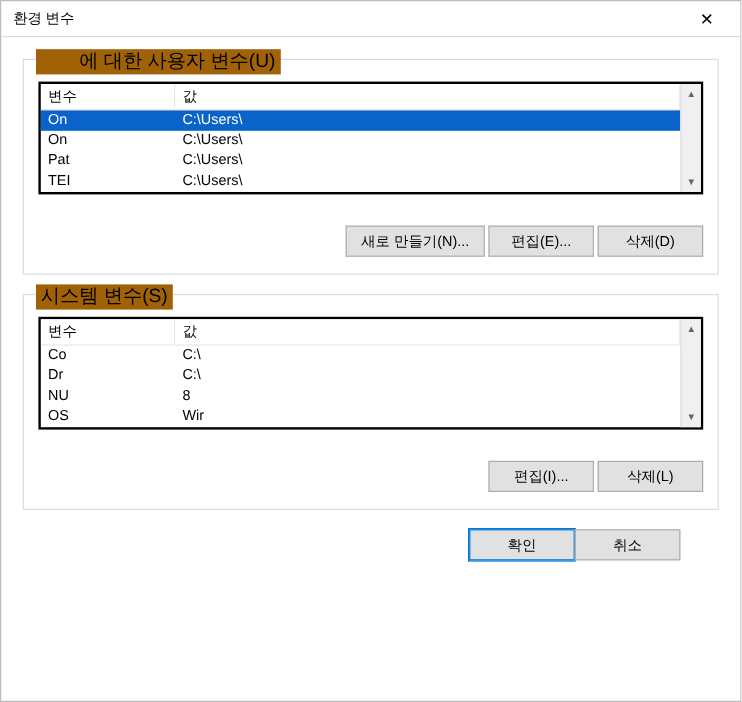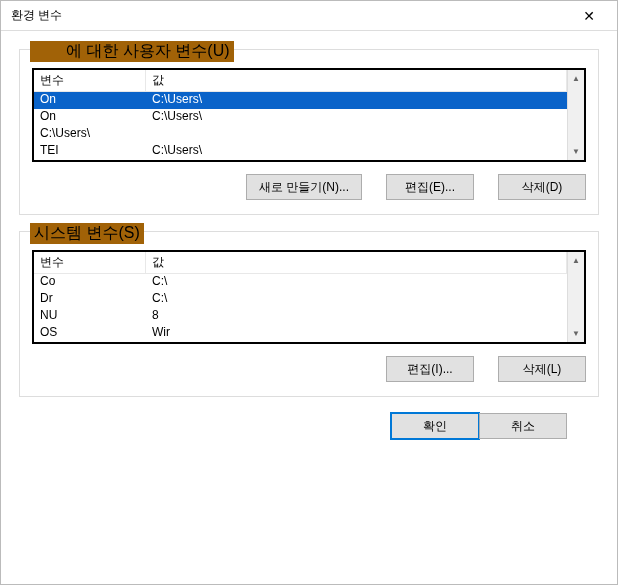--- a/index.html
+++ b/index.html
@@ -104,22 +104,22 @@
   display: flex;
   align-items: center;
   justify-content: center;
   font-size: 8px;
   color: #666;
   cursor: pointer;
 }
 .btn-row {
   display: flex;
   justify-content: flex-end;
-  gap: 24px;
-  margin-top: 12px;
+  gap: 3px;
+  margin-top: 26px;
 }
 .btn {
   height: 26px;
   min-width: 88px;
   border: 1px solid #adadad;
   background: #e1e1e1;
   font-size: 12px;
   cursor: pointer;
   display: flex;
   align-items: center;
@@ -172,20 +172,21 @@
           <div class="rows">
             <div class="row selected">
               <div class="col1">On</div>
               <div class="col2">C:\Users\</div>
             </div>
             <div class="row">
               <div class="col1">On</div>
               <div class="col2">C:\Users\</div>
             </div>
             <div class="row">
+              <div class="col1">Pat</div>
               <div class="col2">C:\Users\</div>
             </div>
             <div class="row">
               <div class="col1">TEI</div>
               <div class="col2">C:\Users\</div>
             </div>
           </div>
         </div>
         <div class="scrollbar">
           <div class="scroll-arrow">▲</div>

